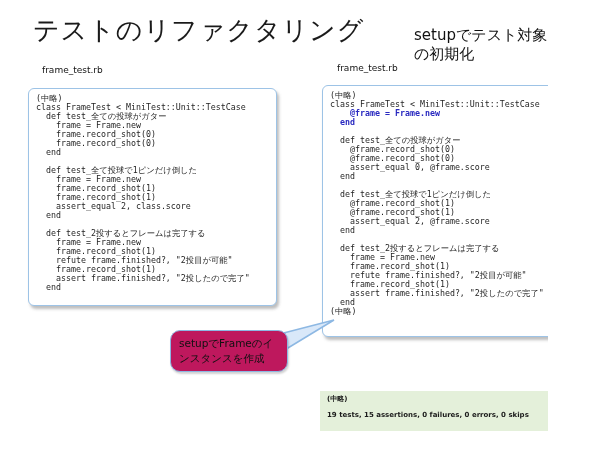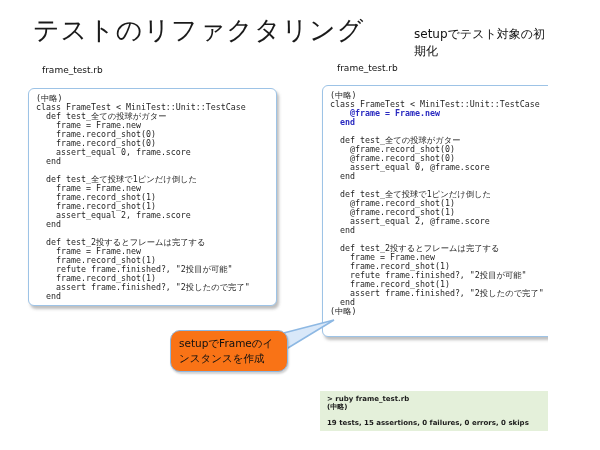--- a/index.html
+++ b/index.html
@@ -7,42 +7,42 @@
     position:relative; width:548px; height:450px; background:#ffffff;
     overflow:hidden; font-family:"DejaVu Sans","Liberation Sans",sans-serif;
     color:#1a1a1a;
   }
   .title {
     position:absolute; left:33px; top:13px;
     font-size:26px; font-weight:normal; color:#1a1a1a; letter-spacing:1px;
   }
   .subtitle {
     position:absolute; left:414px; top:26px;
-    font-size:12px; color:#111;
+    font-size:15px; color:#111;
   }
   .filelabel {
     position:absolute; font-size:9px; font-weight:normal; color:#111;margin-left:12px;
   }
   .filelabel.left  { left:30px;  top:65px; }
   .filelabel.right { left:325px; top:63px; }
   .codebox {
     position:absolute; box-sizing:border-box; background:#ffffff;
     border:1px solid #9dc3e6; border-radius:6px;
     box-shadow:2px 3px 3px rgba(110,110,110,0.45);
     padding:5px 7px;
     font-family:"DejaVu Sans Mono","Liberation Mono",monospace;
     font-size:8.3px; line-height:9px; color:#1f1f1f;
   }
   .codebox.left  { left:28px;  top:88px; width:249px; height:218px; }
   .codebox.right { left:322px; top:85px; width:266px; height:252px; }
   .code-line { white-space:pre; height:9px; }
   .code-line.hl { color:#2929c0; font-weight:bold; }
   .callout {
     position:absolute; left:170px; top:330px; width:100px;
-    background:#f97316; border:1.5px solid #8db8e3; border-radius:10px;
+    background:#be185d; border:1.5px solid #8db8e3; border-radius:10px;
     box-shadow:1px 2px 2px rgba(0,0,0,0.18);
     padding:5px 8px; font-size:10.5px; line-height:15px;
     white-space:pre-line; color:#111; z-index:2;
   }
   .callout-tail {
     position:absolute; left:258px; top:308px; width:85px; height:52px; z-index:1;
   }
   .terminal {
     position:absolute; left:320px; top:391px; width:268px; height:40px;
     box-sizing:border-box; background:#e4f0da; padding:4px 7px;
@@ -63,28 +63,27 @@
   <div class="subtitle">setupでテスト対象の初期化</div>
 
   <div class="filelabel left">frame_test.rb</div>
   <div class="codebox left">
       <div class="code-line">(中略)</div>
       <div class="code-line">class FrameTest &lt; MiniTest::Unit::TestCase</div>
       <div class="code-line">  def test_全ての投球がガター</div>
       <div class="code-line">    frame = Frame.new</div>
       <div class="code-line">    frame.record_shot(0)</div>
       <div class="code-line">    frame.record_shot(0)</div>
-      <div class="code-line">    assert_equal 0, frame.score</div>
       <div class="code-line">  end</div>
       <div class="code-line">&nbsp;</div>
       <div class="code-line">  def test_全て投球で1ピンだけ倒した</div>
       <div class="code-line">    frame = Frame.new</div>
       <div class="code-line">    frame.record_shot(1)</div>
       <div class="code-line">    frame.record_shot(1)</div>
-      <div class="code-line">    assert_equal 2, frame.score</div>
+      <div class="code-line">    assert_equal 2, class.score</div>
       <div class="code-line">  end</div>
       <div class="code-line">&nbsp;</div>
       <div class="code-line">  def test_2投するとフレームは完了する</div>
       <div class="code-line">    frame = Frame.new</div>
       <div class="code-line">    frame.record_shot(1)</div>
       <div class="code-line">    refute frame.finished?, "2投目が可能"</div>
       <div class="code-line">    frame.record_shot(1)</div>
       <div class="code-line">    assert frame.finished?, "2投したので完了"</div>
       <div class="code-line">  end</div>
     </div>
@@ -118,21 +117,20 @@
       <div class="code-line">(中略)</div>
     </div>
 
   <svg class="callout-tail" viewBox="0 0 85 52" xmlns="http://www.w3.org/2000/svg">
     <polygon points="14,28 76,12 20,46" fill="#d9e8f9" stroke="#8db8e3" stroke-width="1.5"></polygon>
   </svg>
   <div class="callout">setupでFrameのイ
 ンスタンスを作成</div>
 
   <div class="terminal">
-      <div class="term-line">&gt; ruby frame_test.rb</div>
       <div class="term-line">(中略)</div>
       <div class="term-line">&nbsp;</div>
       <div class="term-line">19 tests, 15 assertions, 0 failures, 0 errors, 0 skips</div>
     </div>
 
   <div class="page-number">149</div>
 
 </div>
 
 </body></html>

